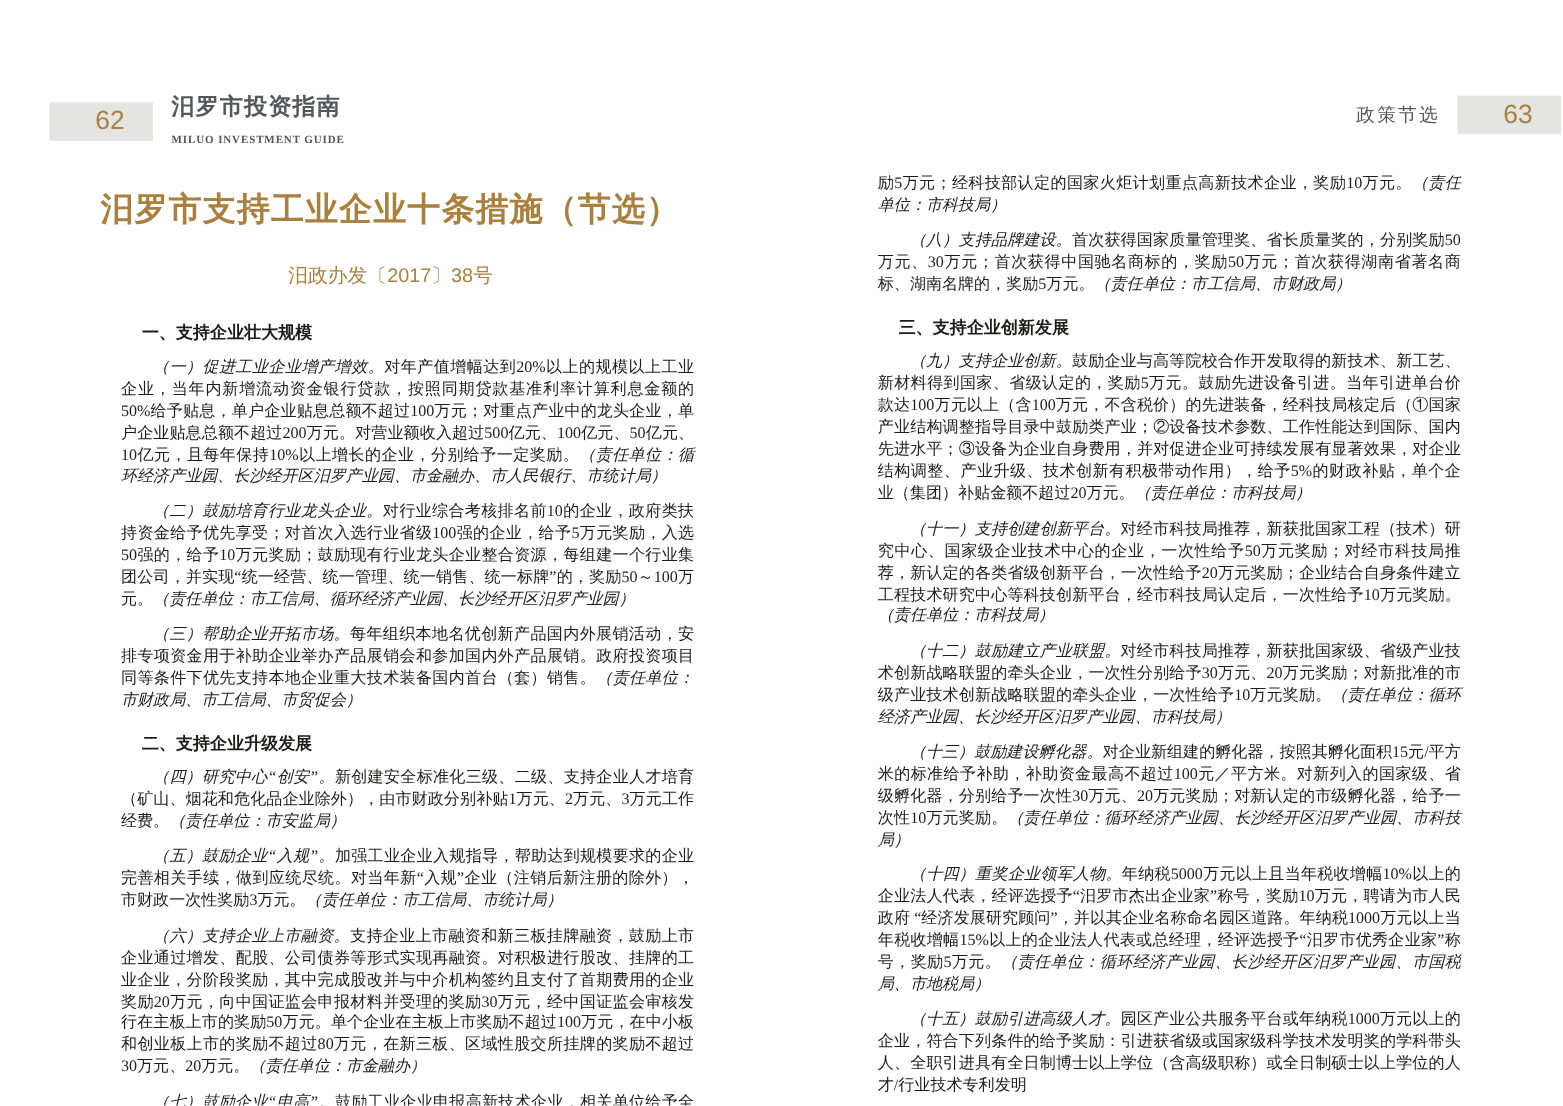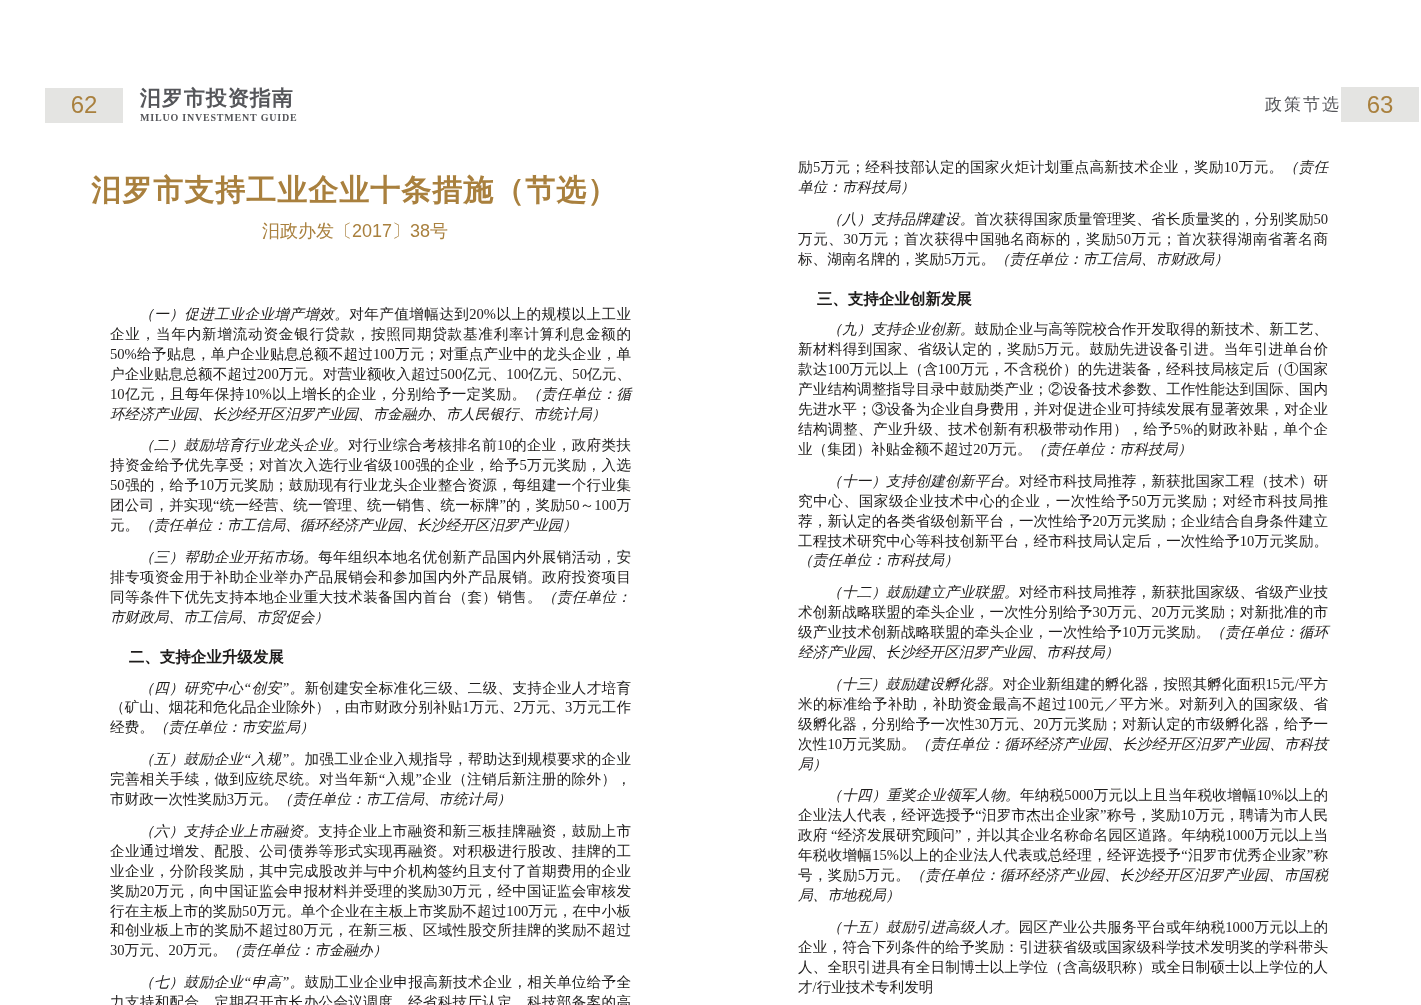--- a/index.html
+++ b/index.html
@@ -19,53 +19,53 @@
   .header-right {
     position: absolute; top: 87px; right: 2px;
     display: flex; align-items: center;
   }
   .pagenum-box {
     width: 78px; height: 35px;
     background: #e4e4e2;
     color: #a9803e;
     font-family: "Liberation Sans", sans-serif;
     font-size: 24px;
-    display: flex; align-items: center; justify-content: center;
+    display: flex; align-items: center; justify-content: center; padding-left: 16px;
   }
   .brand { margin-left: 17px; line-height: 1; }
   .brand-cn {
     font-family: "Liberation Sans", sans-serif;
     font-weight: bold; font-size: 21px; color: #55565a;
     letter-spacing: 1px;
   }
   .brand-en {
     font-family: "Liberation Serif", serif;
     font-weight: bold; font-size: 10px; color: #55565a;
-    letter-spacing: 0.8px; margin-top: 5px;
+    letter-spacing: 0.8px; margin-top: 15px;
   }
   .header-right .section-label {
     font-family: "Liberation Sans", sans-serif;
     font-size: 17px; color: #55565a;
-    letter-spacing: 2px;
+    margin-right: 16px; letter-spacing: 2px;
   }
 
   
   .title-block {
     position: absolute; top: 170px; left: 0; width: 710px;
     text-align: center;
   }
   .doc-title {
     font-family: "Liberation Sans", sans-serif;
     font-weight: bold; font-size: 30px; color: #a9803e;
     letter-spacing: 1px; margin: 0;
   }
   .doc-number {
     font-family: "Liberation Sans", sans-serif;
     font-size: 18px; color: #a9803e;
-    margin-top: 8px;
+    margin-top: 27px;
   }
 
   
   .col {
     position: absolute;
     color: #1e1c1b;
     font-size: 14.6px;
     line-height: 19.9px;
   }
   .col-left  { left: 98px;  top: 293px; width: 545px; }
@@ -102,20 +102,21 @@
     <div class="section-label">政策节选</div>
     <div class="pagenum-box">63</div>
   </div>
 
   <div class="title-block">
     <h1 class="doc-title">汨罗市支持工业企业十条措施（节选）</h1>
     <div class="doc-number">汨政办发〔2017〕38号</div>
   </div>
 
   <div class="col col-left" id="col-left">
+      <h3 class="section-heading">一、支持企业壮大规模</h3>
       <p class="para"><span class="kai">（一）促进工业企业增产增效。</span><span>对年产值增幅达到20%以上的规模以上工业企业，当年内新增流动资金银行贷款，按照同期贷款基准利率计算利息金额的50%给予贴息，单户企业贴息总额不超过100万元；对重点产业中的龙头企业，单户企业贴息总额不超过200万元。对营业额收入超过500亿元、100亿元、50亿元、10亿元，且每年保持10%以上增长的企业，分别给予一定奖励。</span><span class="kai">（责任单位：循环经济产业园、长沙经开区汨罗产业园、市金融办、市人民银行、市统计局）</span></p>
       <p class="para"><span class="kai">（二）鼓励培育行业龙头企业。</span><span>对行业综合考核排名前10的企业，政府类扶持资金给予优先享受；对首次入选行业省级100强的企业，给予5万元奖励，入选50强的，给予10万元奖励；鼓励现有行业龙头企业整合资源，每组建一个行业集团公司，并实现“统一经营、统一管理、统一销售、统一标牌”的，奖励50～100万元。</span><span class="kai">（责任单位：市工信局、循环经济产业园、长沙经开区汨罗产业园）</span></p>
       <p class="para"><span class="kai">（三）帮助企业开拓市场。</span><span>每年组织本地名优创新产品国内外展销活动，安排专项资金用于补助企业举办产品展销会和参加国内外产品展销。政府投资项目同等条件下优先支持本地企业重大技术装备国内首台（套）销售。</span><span class="kai">（责任单位：市财政局、市工信局、市贸促会）</span></p>
       <h3 class="section-heading">二、支持企业升级发展</h3>
       <p class="para"><span class="kai">（四）研究中心“创安”。</span><span>新创建安全标准化三级、二级、支持企业人才培育（矿山、烟花和危化品企业除外），由市财政分别补贴1万元、2万元、3万元工作经费。</span><span class="kai">（责任单位：市安监局）</span></p>
       <p class="para"><span class="kai">（五）鼓励企业“入规”。</span><span>加强工业企业入规指导，帮助达到规模要求的企业完善相关手续，做到应统尽统。对当年新“入规”企业（注销后新注册的除外），市财政一次性奖励3万元。</span><span class="kai">（责任单位：市工信局、市统计局）</span></p>
       <p class="para"><span class="kai">（六）支持企业上市融资。</span><span>支持企业上市融资和新三板挂牌融资，鼓励上市企业通过增发、配股、公司债券等形式实现再融资。对积极进行股改、挂牌的工业企业，分阶段奖励，其中完成股改并与中介机构签约且支付了首期费用的企业奖励20万元，向中国证监会申报材料并受理的奖励30万元，经中国证监会审核发行在主板上市的奖励50万元。单个企业在主板上市奖励不超过100万元，在中小板和创业板上市的奖励不超过80万元，在新三板、区域性股交所挂牌的奖励不超过30万元、20万元。</span><span class="kai">（责任单位：市金融办）</span></p>
       <p class="para"><span class="kai">（七）鼓励企业“申高”。</span><span>鼓励工业企业申报高新技术企业，相关单位给予全力支持和配合，定期召开市长办公会议调度。经省科技厅认定、科技部备案的高新技术企业，奖</span></p>
     </div>
   <div class="col col-right" id="col-right">

